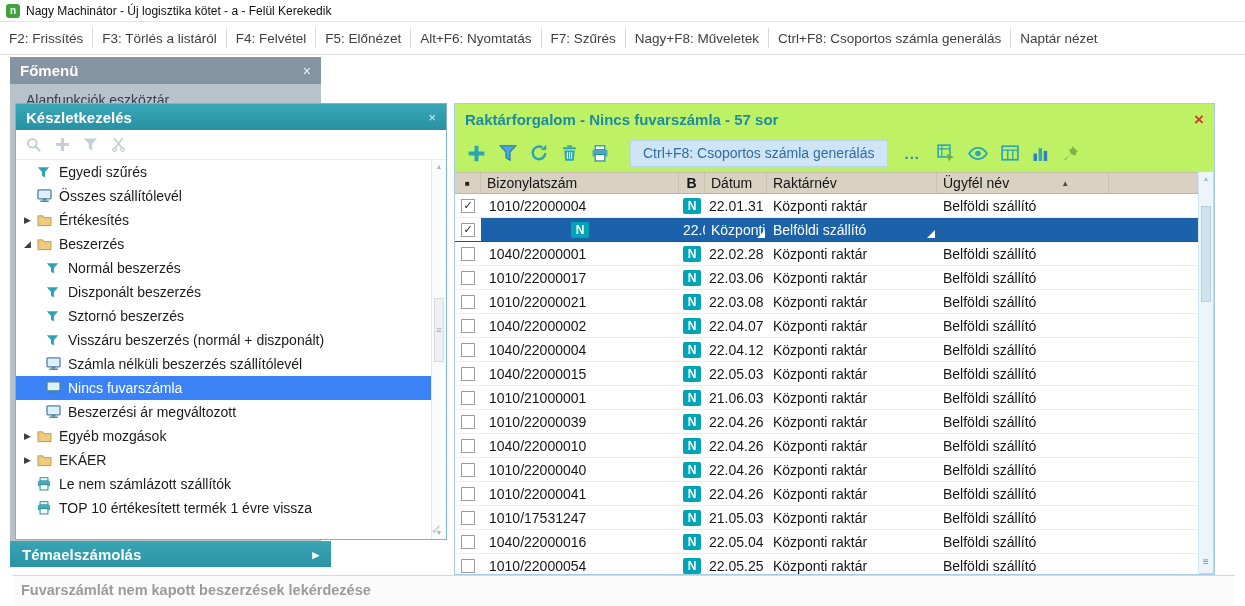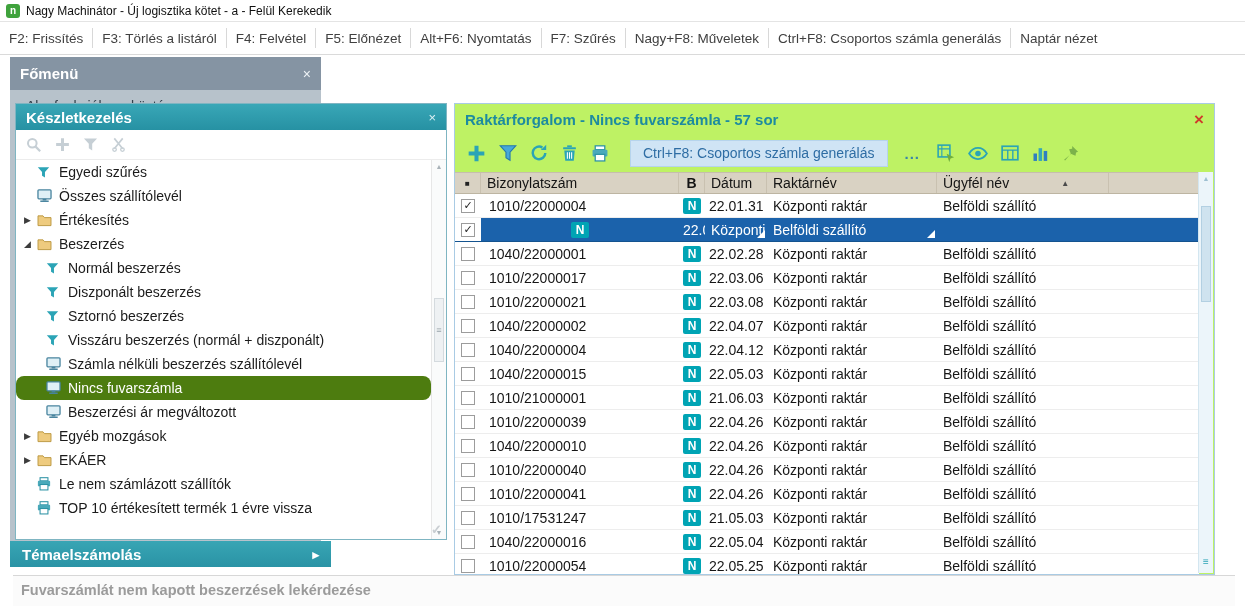--- a/index.html
+++ b/index.html
@@ -7,33 +7,33 @@
   body{position:relative;font-family:"Liberation Sans",sans-serif;background:#fff;}
 
   .titlebar{position:absolute;left:0;top:0;width:1245px;height:22px;background:#fff;border-bottom:1px solid #e4e4e4;display:flex;align-items:center;gap:6px;padding:0 6px;font-size:12px;color:#101010;}
   .app-icon{width:14px;height:14px;background:#3fa23c;border-radius:3px;color:#fff;font-size:10px;font-weight:bold;display:flex;align-items:center;justify-content:center;line-height:1;}
 
   .fnbar{position:absolute;left:0;top:22px;width:1245px;height:33px;background:#fff;border-bottom:1px solid #dadada;display:flex;align-items:center;color:#404040;font-size:13.5px;}
   .fn-item{padding:0 9px;height:20px;display:flex;align-items:center;border-right:1px solid #d8d8d8;white-space:nowrap;cursor:default;}
   .fn-item:last-child{border-right:none;}
 
   .fomenu{position:absolute;left:10px;top:57px;width:311px;height:484px;background:#b7c2cb;z-index:1;}
-  .fomenu-header{height:33px;background:#8594a3;color:#fff;font-size:15px;font-weight:bold;display:flex;align-items:center;padding:0 10px;}
+  .fomenu-header{height:27px;background:#8594a3;color:#fff;font-size:15px;font-weight:bold;display:flex;align-items:center;padding:0 10px;}
   .fomenu-close{margin-left:auto;color:#eef3f6;font-size:14px;font-weight:normal;}
   .fomenu-body{padding:8px 0 0 16px;font-size:14px;color:#33404b;}
 
   .kpanel{position:absolute;left:15px;top:103px;width:432px;height:437px;background:#fff;border:1px solid #7fb5c2;z-index:2;display:flex;flex-direction:column;}
   .kheader{flex:0 0 26px;background:linear-gradient(#39a7b7,#2691a3);color:#fff;font-size:15px;font-weight:bold;display:flex;align-items:center;padding:0 10px;gap:32px;}
   .kclose{margin-left:auto;color:#dcf0f4;font-size:13px;font-weight:normal;}
   .ktoolbar{flex:0 0 30px;display:flex;align-items:center;gap:13px;padding:0 10px;border-bottom:1px solid #ececec;}
   .icon{display:inline-flex;align-items:center;}
   .tree{flex:1;position:relative;overflow:hidden;padding-right:15px;}
   .tree-item{height:24px;display:flex;align-items:center;font-size:14px;color:#1b1b1b;padding-left:8px;white-space:nowrap;overflow:hidden;}
   .tree-item.lvl1{padding-left:30px;}
-  .tree-item.sel{background:#4d7c0f;color:#fff;border-radius:8px;}
+  .tree-item.sel{background:#3b82f6;color:#fff;}
   .exp{width:13px;flex:0 0 13px;font-size:9px;color:#3c3c3c;display:inline-flex;align-items:center;}
   .ticon{width:16px;flex:0 0 16px;display:inline-flex;align-items:center;margin-right:6px;}
   .tree-scroll{position:absolute;right:0;top:0;bottom:0;width:15px;background:#fafbfb;border-left:1px solid #e7e7e7;}
   .sarrow{position:absolute;left:0;width:100%;text-align:center;font-size:7px;color:#a9b2b8;line-height:1;}
   .tree-thumb{position:absolute;left:2px;right:2px;top:138px;height:64px;background:#eef1f3;border:1px solid #d4dade;color:#9aa4aa;font-size:9px;display:flex;align-items:center;justify-content:center;}
   .kcheck{position:absolute;right:4px;bottom:2px;color:#c9ced2;font-size:13px;font-weight:bold;}
 
   .tema{position:absolute;left:10px;top:541px;width:321px;height:26px;background:linear-gradient(#38a5b4,#2a93a5);color:#fff;font-size:15px;font-weight:bold;display:flex;align-items:center;padding:0 12px;z-index:3;}
   .tema-arrow{margin-left:auto;font-size:13px;}
 

